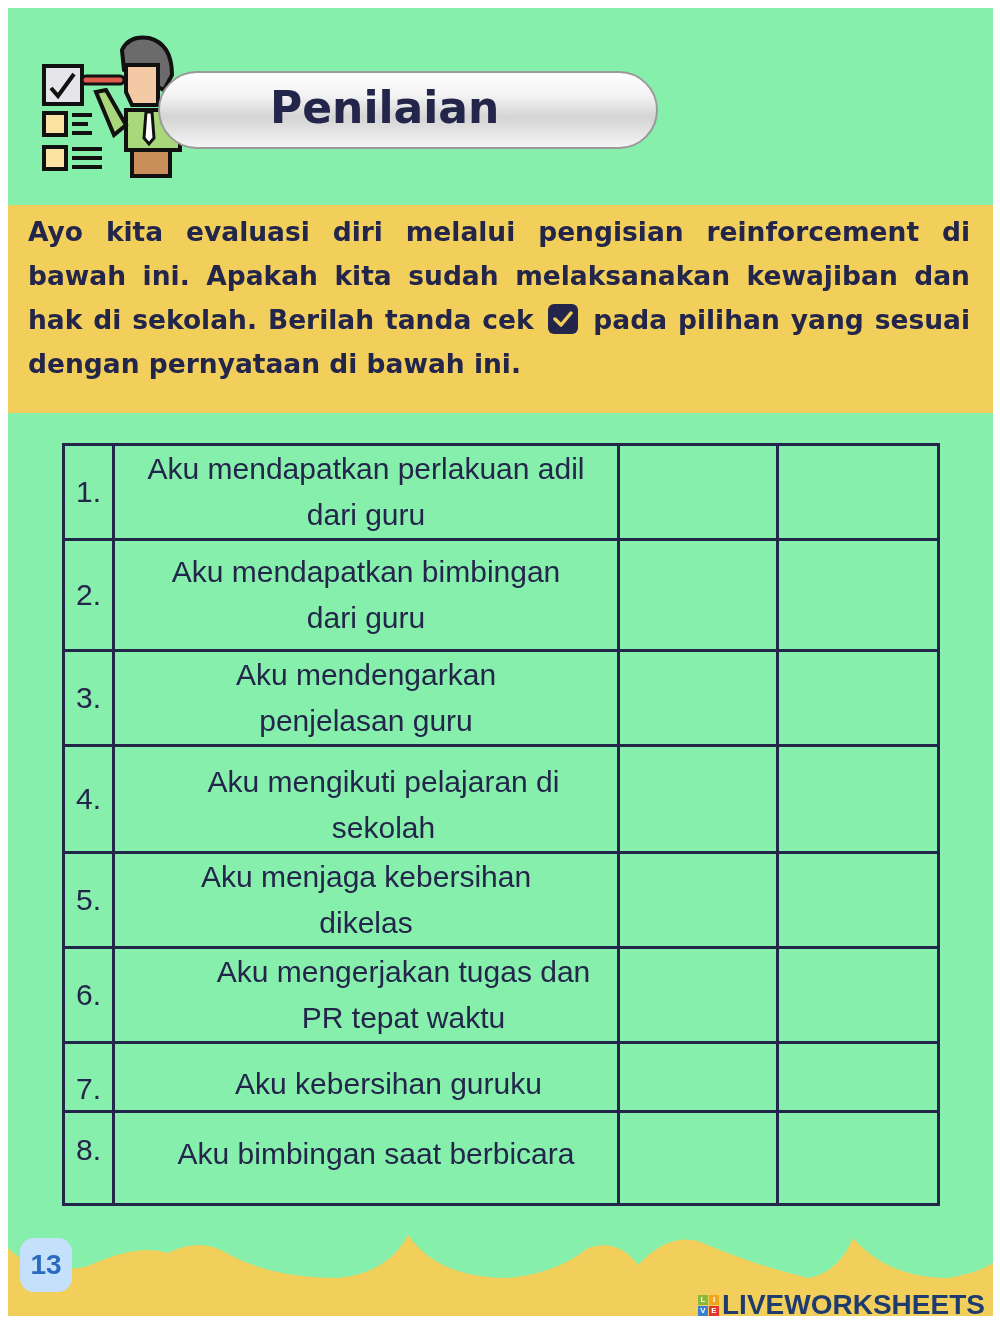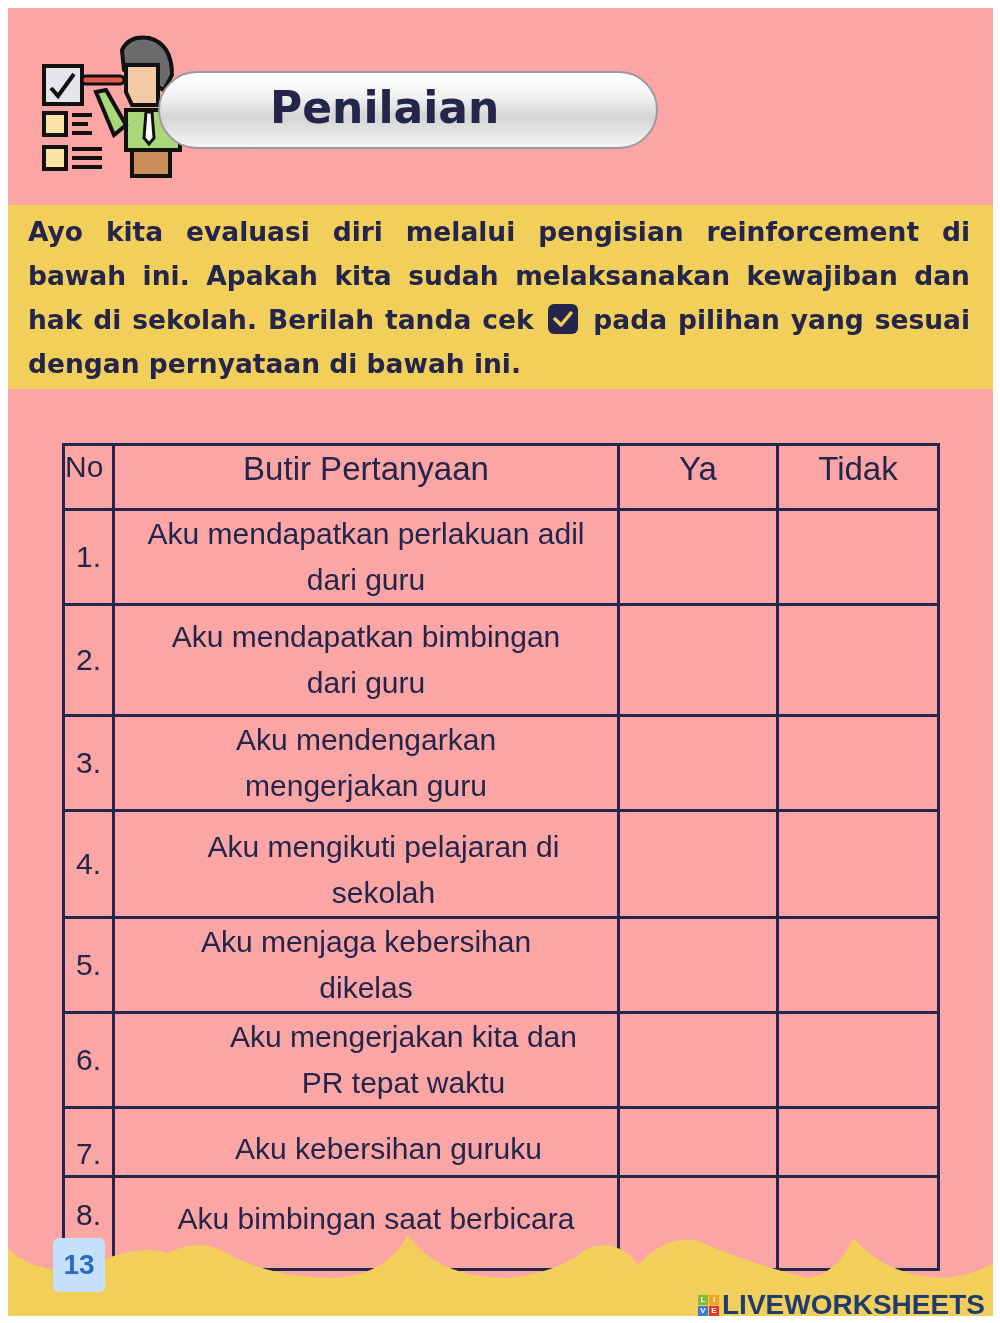--- a/index.html
+++ b/index.html
@@ -1,28 +1,28 @@
 <!DOCTYPE html>
 <html><head>
   <meta charset="utf-8">
   <style>
     html, body { margin: 0; padding: 0; background: #ffffff; }
     body { width: 1000px; height: 1323px; position: relative; overflow: hidden; font-family: "DejaVu Sans", sans-serif; }
-    .page { position: absolute; left: 8px; top: 8px; width: 985px; height: 1308px; background: #fca5a5; overflow: hidden; }
+    .page { position: absolute; left: 8px; top: 8px; width: 985px; height: 1308px; background: #86efac; overflow: hidden; }
 
     
     .title-pill { position: absolute; left: 150px; top: 63px; width: 500px; height: 78px; border-radius: 40px;
       background: linear-gradient(to bottom, #ffffff 0%, #f3f3f3 30%, #d4d4d4 60%, #f5f5f5 100%);
       border: 2px solid #9a9a9a; box-sizing: border-box; }
     .title-text { position: absolute; left: 262px; top: 74px; font-family: "DejaVu Sans", sans-serif; font-weight: bold;
       font-size: 44px; color: #23264a; letter-spacing: 0px; }
     .illustration { position: absolute; left: 26px; top: 22px; width: 150px; height: 150px; }
 
     
-    .instr-band { position: absolute; left: 0; top: 197px; width: 985px; height: 184px; background: #f2cf5b; }
+    .instr-band { position: absolute; left: 0; top: 197px; width: 985px; height: 208px; background: #f2cf5b; }
     .instr-text { position: absolute; left: 20px; top: 5px; width: 942px; font-family: "DejaVu Sans", sans-serif;
       font-weight: bold; font-size: 26.5px; line-height: 44px; color: #23264a; text-align: justify; }
     .check-inline { display: inline-block; width: 30px; height: 30px; background: #23264a; border-radius: 6px;
       vertical-align: -5px; position: relative; margin: 0 4px; }
     .check-inline svg { position: absolute; left: 5px; top: 6px; }
 
     
     .table { position: absolute; left: 54px; top: 435px; border-collapse: collapse; table-layout: fixed;
       font-family: "Liberation Sans", sans-serif; color: #23264a; }
     .table td, .table th { border: 3px solid #23264a; padding: 0; font-weight: normal; }
@@ -31,22 +31,22 @@
     .col-ya { width: 159px; }
     .col-tidak { width: 161px; }
     .th-cell { font-size: 33px; height: 58px; text-align: center; vertical-align: top; padding-top: 4px !important; }
     .th-no { font-size: 30px; text-align: left; }
     .no-cell { font-size: 30px; text-align: center; vertical-align: middle; }
     .q-cell { font-size: 30px; text-align: center; vertical-align: middle; line-height: 46px; margin-top: 8px; }
     .ans-cell { background: transparent; }
 
     
     .waves { position: absolute; left: 0; top: 1225px; width: 985px; height: 83px; }
-    .page-num { position: absolute; left: 45px; top: 1230px; width: 52px; height: 54px; background: #c4e0fb;
-      border-radius: 6px; font-family: "Liberation Sans", sans-serif; font-weight: bold; font-size: 28px; color: #2a6bbf;
+    .page-num { position: absolute; left: 12px; top: 1230px; width: 52px; height: 54px; background: #c4e0fb;
+      border-radius: 14px; font-family: "Liberation Sans", sans-serif; font-weight: bold; font-size: 28px; color: #2a6bbf;
       text-align: center; line-height: 54px; }
     .brand { position: absolute; left: 690px; top: 1282px; height: 30px; display: flex; align-items: center; }
     .brand-badge { display: grid; grid-template-columns: 10px 10px; grid-template-rows: 10px 10px; gap: 1px; margin-right: 3px; }
     .brand-badge span { display: block; font-size: 8px; font-weight: bold; color: #fff; text-align: center; line-height: 10px; font-family: "Liberation Sans", sans-serif; }
     .brand-text { font-family: "Liberation Sans", sans-serif; font-weight: bold; font-size: 28px; color: #1e3c6e; letter-spacing: 0px; }
   </style>
 </head>
 <body>
 
 <div class="page">
@@ -97,59 +97,53 @@
   </div>
 
   <table class="table">
     <colgroup>
       <col class="col-no">
         <col class="col-q">
         <col class="col-ya">
         <col class="col-tidak">
     </colgroup>
     <tbody>
-        <tr>
-      <th class="th-cell th-no">No</th>
-      <th class="th-cell">Butir Pertanyaan</th>
-      <th class="th-cell">Ya</th>
-      <th class="th-cell">Tidak</th>
-    </tr>
     <tr style="height:91px">
       <td class="no-cell">1.</td>
       <td class="q-cell" style="padding:0 20px">Aku mendapatkan perlakuan adil dari guru</td>
       <td class="ans-cell"></td>
       <td class="ans-cell"></td>
     </tr>
     <tr style="height:90px">
       <td class="no-cell">2.</td>
       <td class="q-cell" style="padding:8px 30px">Aku mendapatkan bimbingan dari guru</td>
       <td class="ans-cell"></td>
       <td class="ans-cell"></td>
     </tr>
     <tr style="height:92px">
       <td class="no-cell">3.</td>
-      <td class="q-cell" style="padding:0 90px">Aku mendengarkan mengerjakan guru</td>
+      <td class="q-cell" style="padding:0 90px">Aku mendengarkan penjelasan guru</td>
       <td class="ans-cell"></td>
       <td class="ans-cell"></td>
     </tr>
     <tr style="height:97px">
       <td class="no-cell">4.</td>
       <td class="q-cell" style="padding:12px 35px 0 70px">Aku mengikuti pelajaran di sekolah</td>
       <td class="ans-cell"></td>
       <td class="ans-cell"></td>
     </tr>
     <tr style="height:89px">
       <td class="no-cell">5.</td>
       <td class="q-cell" style="padding:0 50px">Aku menjaga kebersihan dikelas</td>
       <td class="ans-cell"></td>
       <td class="ans-cell"></td>
     </tr>
     <tr style="height:92px">
       <td class="no-cell">6.</td>
-      <td class="q-cell" style="padding:0 25px 0 100px">Aku mengerjakan kita dan PR tepat waktu</td>
+      <td class="q-cell" style="padding:0 25px 0 100px">Aku mengerjakan tugas dan PR tepat waktu</td>
       <td class="ans-cell"></td>
       <td class="ans-cell"></td>
     </tr>
     <tr style="height:69px">
       <td class="no-cell" style="vertical-align:bottom;padding-bottom:4px">7.</td>
       <td class="q-cell" style="padding:14px 15px 0 60px">Aku kebersihan guruku</td>
       <td class="ans-cell"></td>
       <td class="ans-cell"></td>
     </tr>
     <tr style="height:93px">

